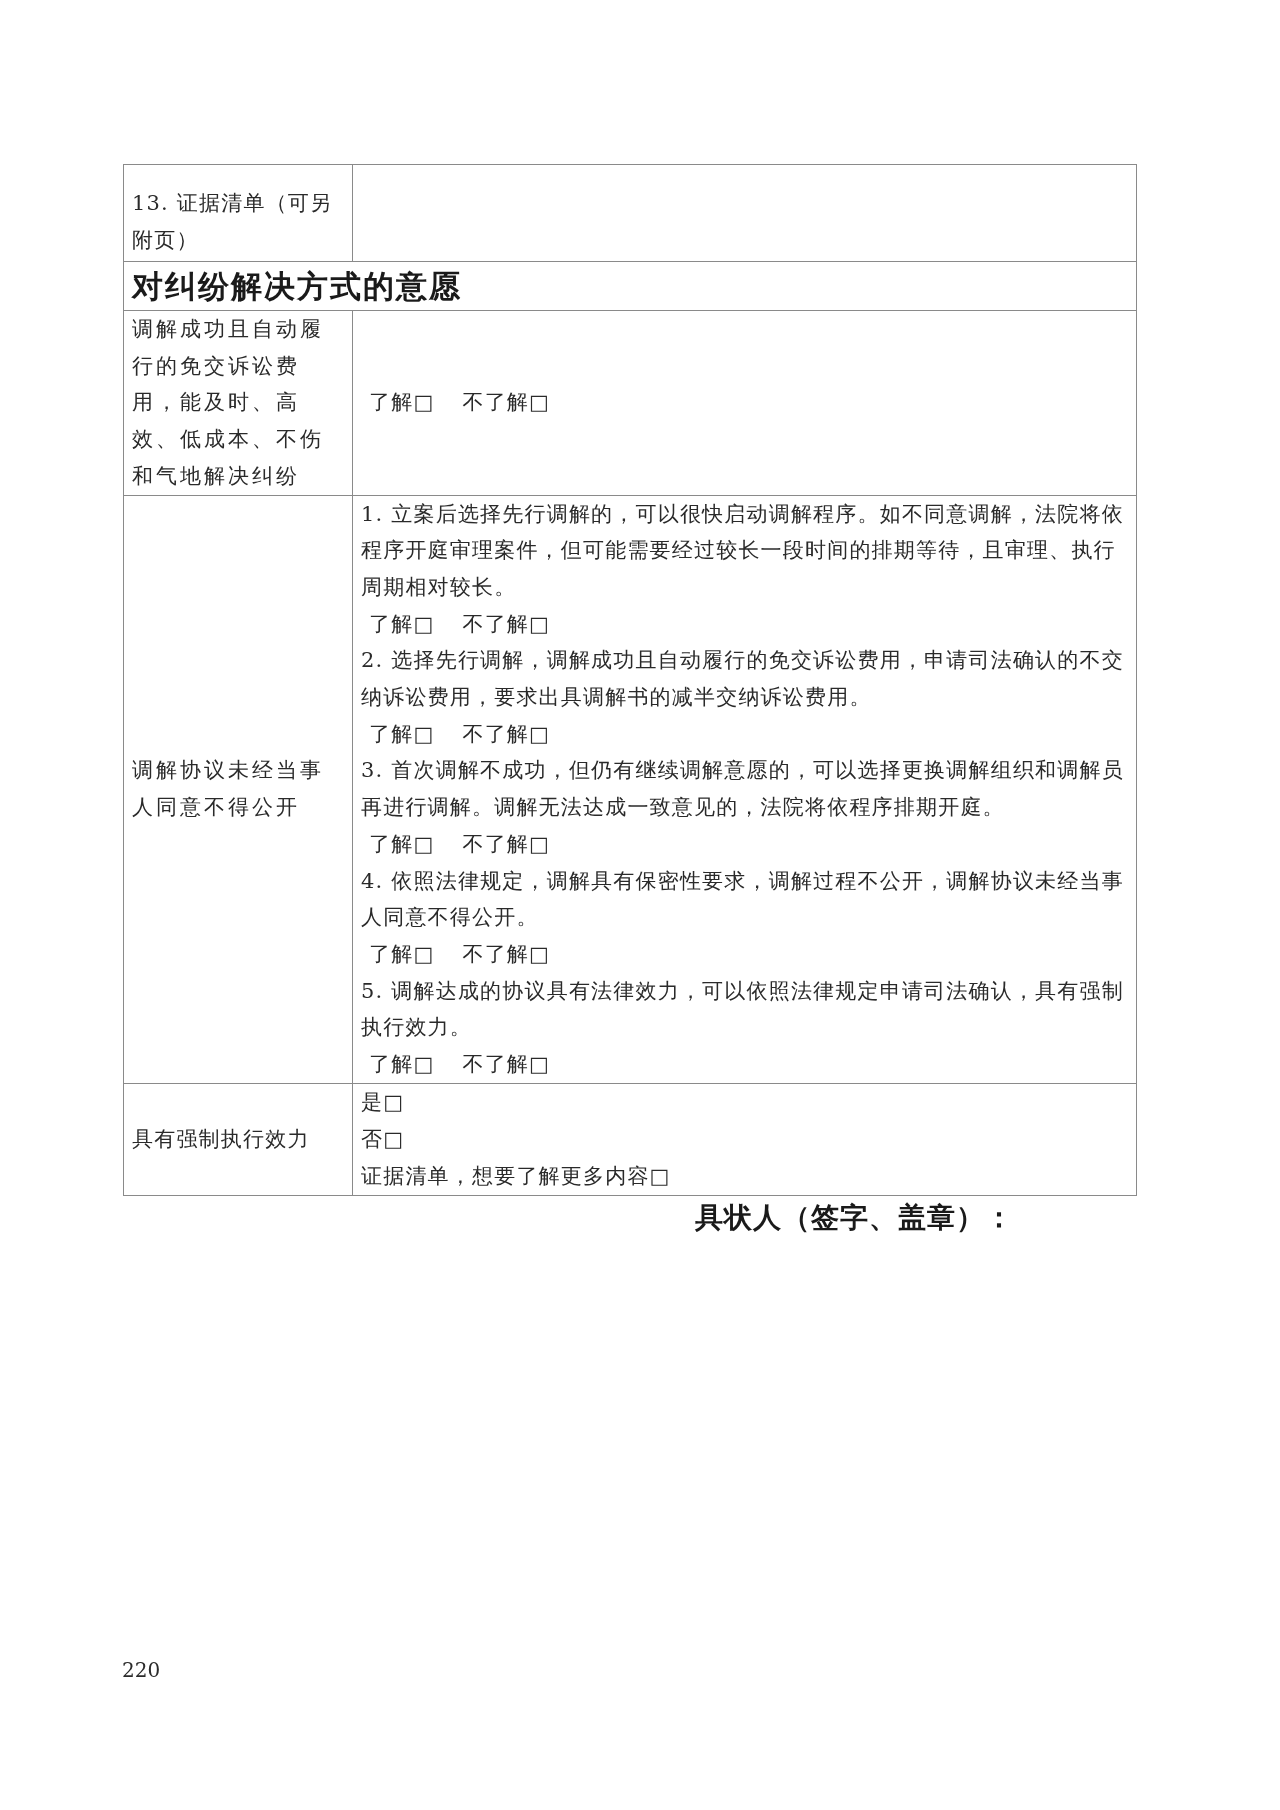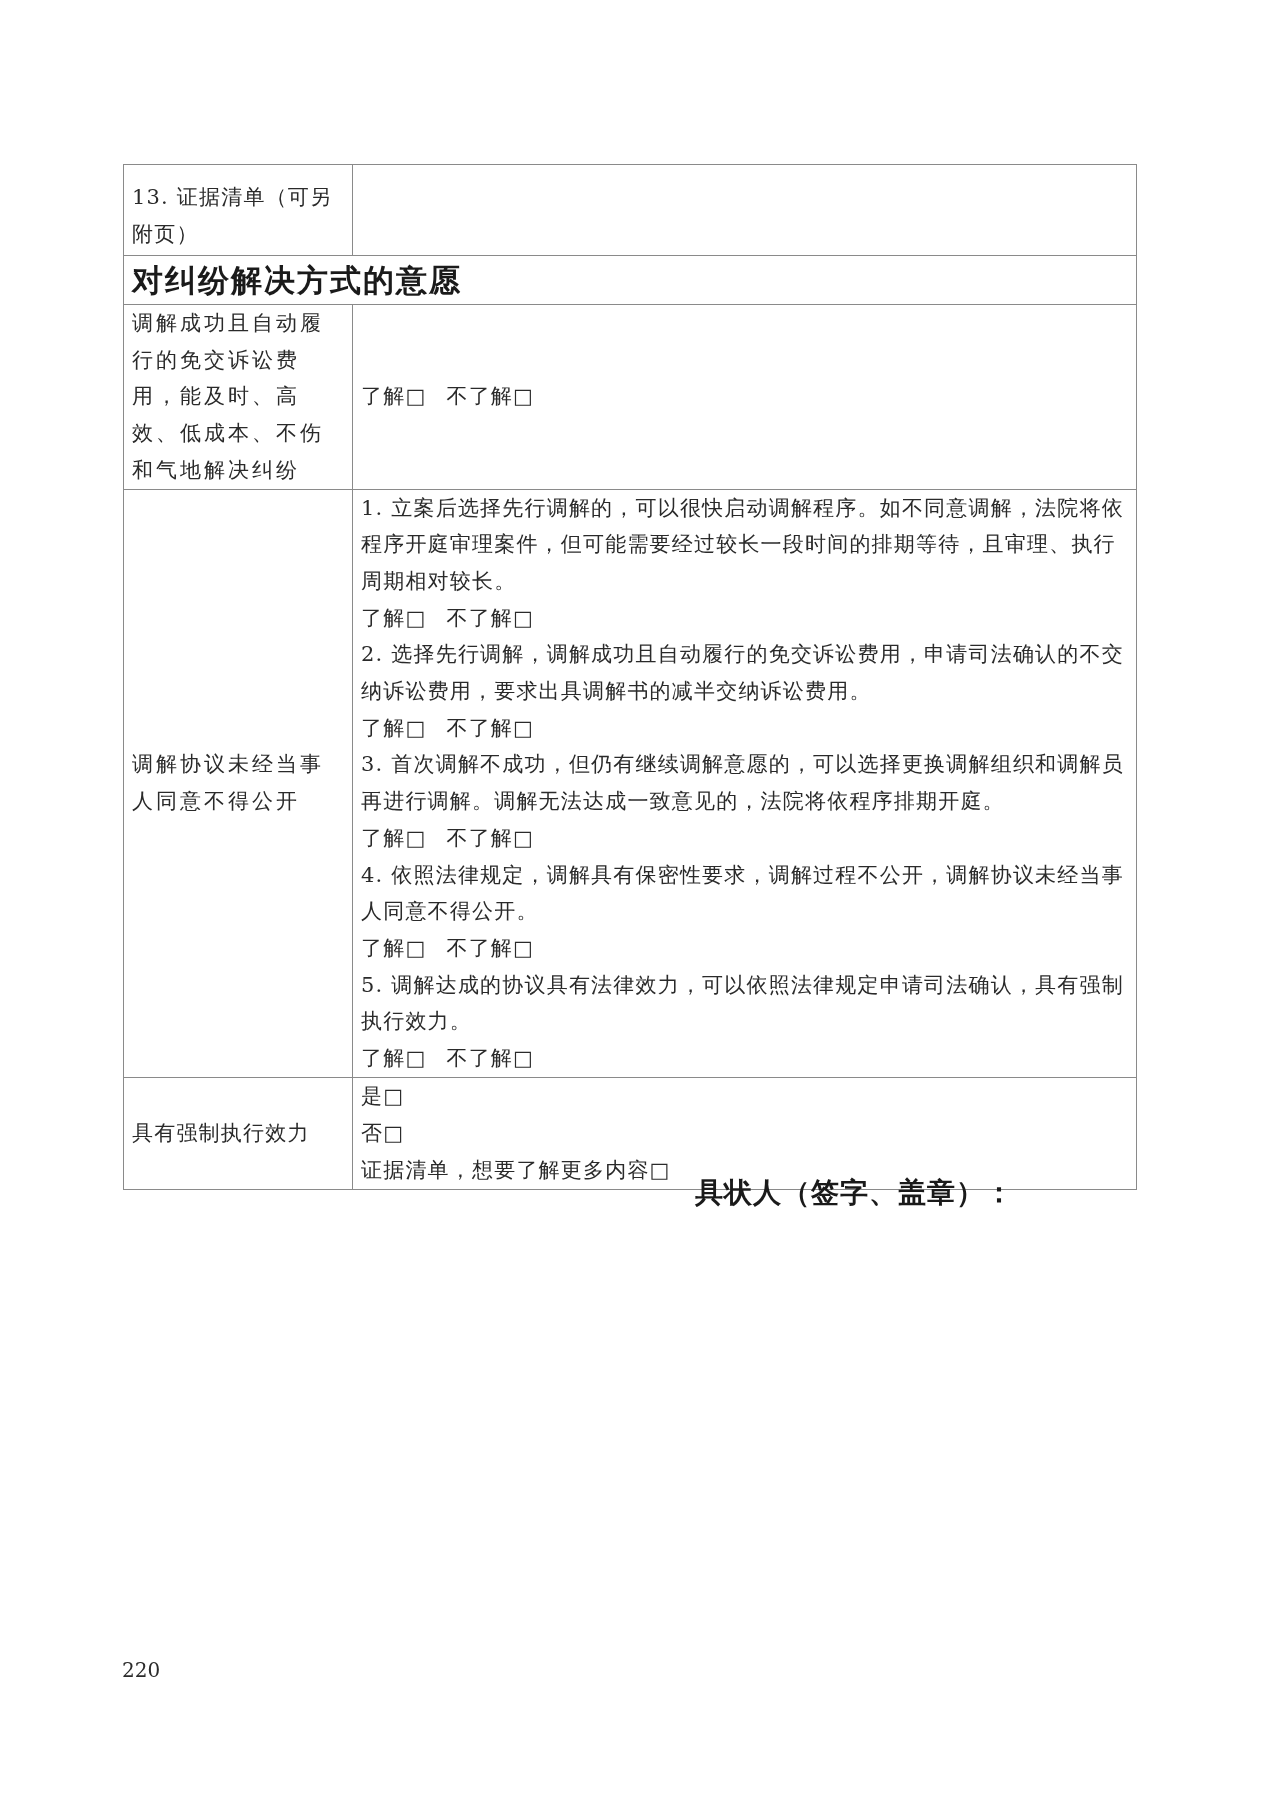--- a/index.html
+++ b/index.html
@@ -16,36 +16,36 @@
     border: 1.5px solid #8a8a8a;
     vertical-align: middle;
     font-size: 21px;
     line-height: 36.7px;
     letter-spacing: 1.2px;
     padding: 0 8px 0 8px;
     word-break: break-all;
   }
   .col-left { width: 229px; }
   .row-evidence td { height: 76px; }
-  .row-evidence .label { vertical-align: top; padding-top: 14px; }
+  .row-evidence .label { vertical-align: top; padding-top: 20px; }
   .row-heading td {
     height: 48px; 
     font-size: 31px; font-weight: bold; letter-spacing: 2px;
     color: #1a1a1a;
   }
   .row-understand td { height: 149px; }
   .row-understand .label { letter-spacing: 3px; }
   .row-benefits td { height: 587px; }
   .row-benefits .content { padding-top: 0; padding-bottom: 0; }
   .row-benefits .label { letter-spacing: 3px; }
   .row-consider td { height: 111px; }
   .line { display: block; }
-  .check-opt { margin-right: 20px; }
+  .check-opt { margin-right: 20px; margin-left: 8px; }
   .signature {
-    position: absolute; left: 695px; top: 1172px;
+    position: absolute; left: 695px; top: 1197px;
     font-size: 28px; font-weight: bold; line-height: 42px;
     letter-spacing: 1px; color: #1a1a1a;
   }
   .page-number {
     position: absolute; left: 122px; top: 1658px;
     font-size: 20px; color: #2a2a2a;
   }
 </style>
 </head>
 <body>

